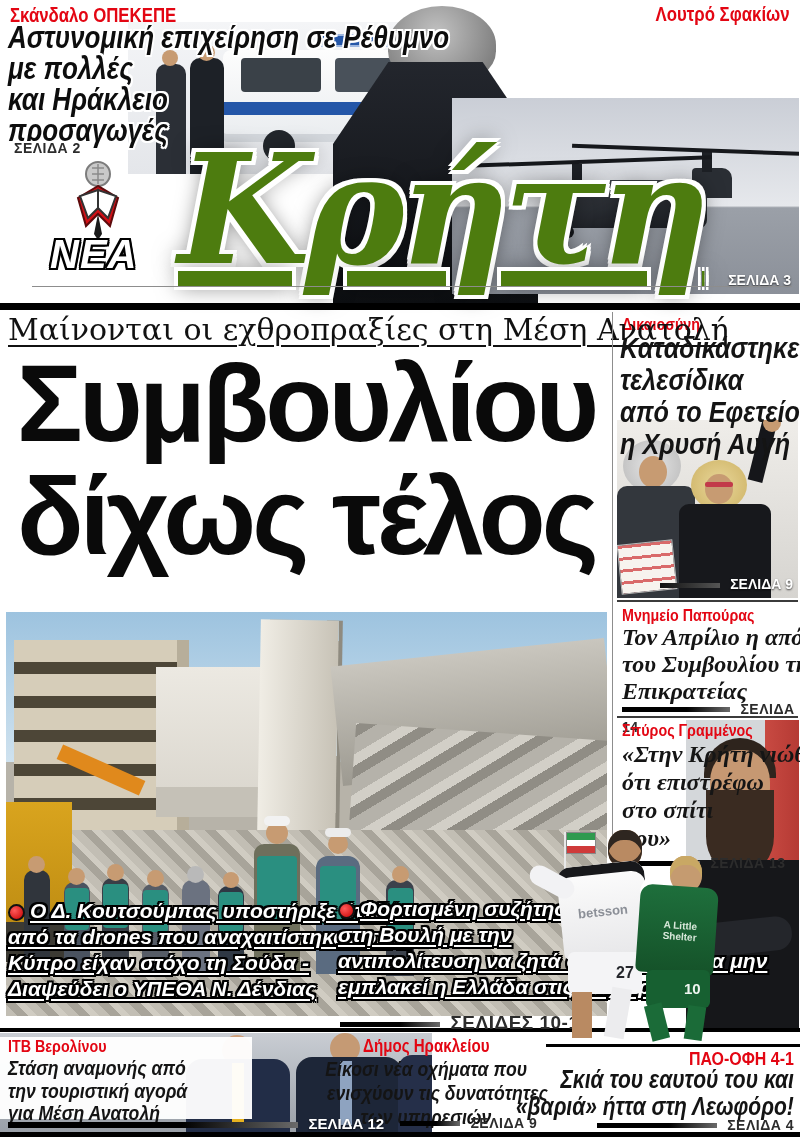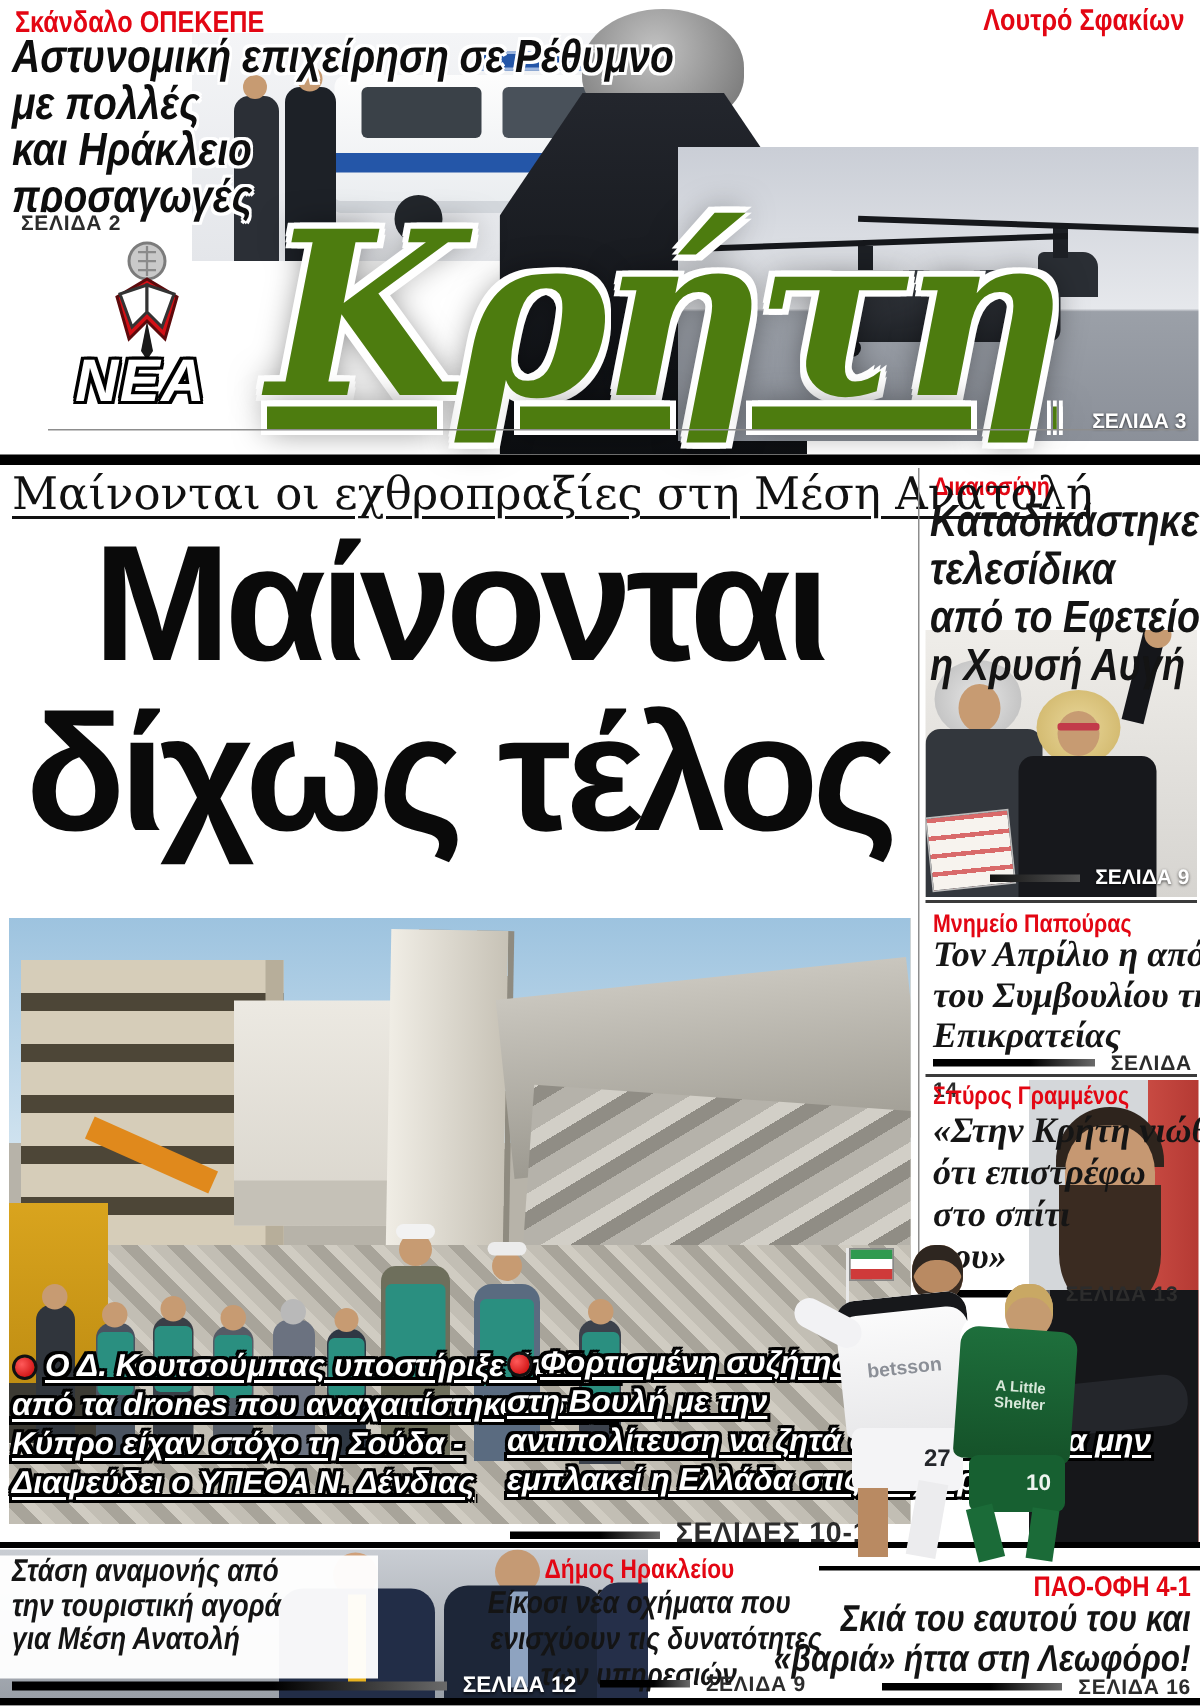--- a/index.html
+++ b/index.html
@@ -101,21 +101,21 @@
 
   <div class="abs hairline" style="left:32px;top:286px;width:760px;height:1px;z-index:3;"></div>
   <div class="abs rule" style="left:0;top:303px;width:800px;height:7px;z-index:3;"></div>
 
   <div class="abs" style="left:8px;top:312px;font-family:'DejaVu Serif','Liberation Serif',serif;font-size:30px;color:#111;
               text-decoration:underline;text-decoration-thickness:2px;text-underline-offset:5px;z-index:3;">
     <span>Μαίνονται οι εχθροπραξίες στη Μέση Ανατολή</span>
   </div>
 
   <div class="abs" style="left:0;top:346px;width:612px;text-align:center;font-weight:bold;color:#0a0a0a;font-size:110px;line-height:113px;letter-spacing:-4px;z-index:3;">
-    <span class="line">Μαίνονται</span>
+    <span class="line">Συμβουλίου</span>
     <span class="line">δίχως τέλος</span>
   </div>
 
   <div class="abs" style="left:6px;top:612px;width:601px;height:404px;overflow:hidden;background:#b7b3a9;z-index:2;">
     <div class="abs" style="left:0;top:0;width:100%;height:150px;background:linear-gradient(180deg,#9dc3df,#cfe2ef);"></div>
     <div class="abs" style="left:8px;top:28px;width:175px;height:200px;background:repeating-linear-gradient(180deg,#d6cdb9 0 22px,#4d4637 22px 34px);box-shadow:inset -12px 0 0 #b7ae9a;"></div>
     <div class="abs" style="left:150px;top:55px;width:125px;height:150px;background:linear-gradient(180deg,#ece9e2,#d8d4cb);box-shadow:inset 0 -30px 0 #c5c1b7;"></div>
     <div class="abs" style="left:252px;top:8px;width:78px;height:330px;background:linear-gradient(90deg,#f0ede5,#c7c2b6);transform:rotate(1deg);box-shadow:4px 0 0 #8f8b80;"></div>
     <div class="abs" style="left:330px;top:40px;width:275px;height:120px;background:linear-gradient(180deg,#c9c6be,#9d9a91);transform:rotate(-6deg);"></div>
     <div class="abs" style="left:345px;top:120px;width:260px;height:140px;background:repeating-linear-gradient(-35deg,#b5b2aa 0 14px,#908d85 14px 24px,#d2cfc7 24px 34px);transform:rotate(4deg);"></div>
@@ -266,20 +266,23 @@
   <div class="abs" style="left:0;top:1033px;width:432px;height:99px;background:linear-gradient(180deg,#c9cdd3,#9aa0a8);overflow:hidden;z-index:2;">
     <div class="abs head" style="left:222px;top:2px;width:30px;height:30px;background:#cfa07a;"></div>
     <div class="abs" style="left:186px;top:26px;width:104px;height:73px;background:#222d47;border-radius:16px 16px 0 0;"></div>
     <div class="abs" style="left:232px;top:30px;width:12px;height:62px;background:#e8b320;"></div>
     <div class="abs head" style="left:330px;top:0;width:30px;height:30px;background:#c59a74;"></div>
     <div class="abs" style="left:296px;top:24px;width:106px;height:75px;background:#1d2638;border-radius:16px 16px 0 0;"></div>
     <div class="abs" style="left:340px;top:28px;width:12px;height:64px;background:#8ea3c0;"></div>
     <div class="abs" style="left:398px;top:22px;width:40px;height:77px;background:#252f49;border-radius:14px 0 0 0;"></div>
   </div>
   <div class="abs" style="left:0;top:1037px;width:252px;height:82px;background:rgba(255,255,255,.96);z-index:4;padding-left:8px;box-sizing:border-box;">
+    <div class="kicker" style="font-size:17px;">
+      <span class="cond">ΙΤΒ Βερολίνου</span>
+    </div>
     <div class="ital" style="font-size:21px;line-height:22.5px;color:#141414;">
       <span class="line"><span class="cond">Στάση αναμονής από</span></span>
       <span class="line"><span class="cond">την τουριστική αγορά</span></span>
       <span class="line"><span class="cond">για Μέση Ανατολή</span></span>
     </div>
   </div>
   <div class="abs" style="left:8px;top:1115px;z-index:5;">
     <span class="tagbar" style="width:290px;height:6px;"></span>
     <span class="whtag" style="font-size:15px;">ΣΕΛΙΔΑ 12</span>
   </div>
@@ -302,17 +305,17 @@
   <div class="abs rule" style="left:546px;top:1044px;width:254px;height:3px;z-index:3;"></div>
   <div class="abs kicker" style="right:6px;top:1048px;font-size:19px;z-index:4;text-align:right;">
     <span class="cond-r">ΠΑΟ-ΟΦΗ 4-1</span>
   </div>
   <div class="abs ital" style="right:6px;top:1066px;font-size:25px;line-height:27px;color:#141414;text-align:right;z-index:4;">
     <span class="line"><span class="cond-r">Σκιά του εαυτού του και</span></span>
     <span class="line"><span class="cond-r">«βαριά» ήττα στη Λεωφόρο!</span></span>
   </div>
   <div class="abs" style="right:6px;top:1116px;z-index:4;">
     <span class="tagbar" style="width:120px;"></span>
-    <span class="pagetag">ΣΕΛΙΔΑ 16</span>
+    <span class="pagetag">ΣΕΛΙΔΑ 4</span>
   </div>
 
   <div class="abs rule" style="left:0;top:1132px;width:800px;height:5px;z-index:3;"></div>
 </div>
 
 </body></html>

